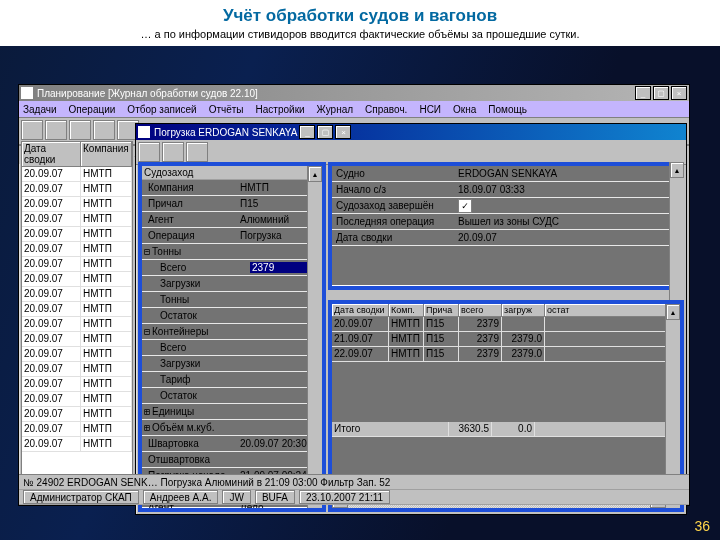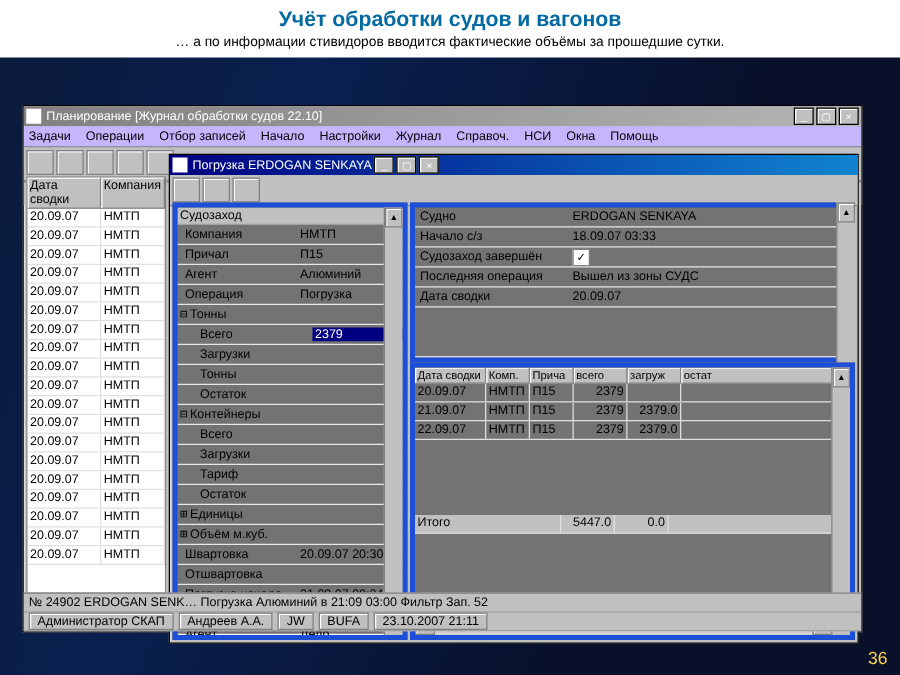--- a/index.html
+++ b/index.html
@@ -22,21 +22,21 @@
 .gridrows{overflow:hidden}
 .grow{display:flex;border-bottom:1px solid #e0e0e0;height:14px}
 .gc{border-right:1px solid #e0e0e0;padding:1px 2px;overflow:hidden;white-space:nowrap}
 .dialog{position:absolute;left:116px;top:-18px;right:2px;height:390px;background:#c0c0c0;border:1px solid #000;box-shadow:inset 1px 1px 0 #dfdfdf}
 .dtitle{height:16px;background:linear-gradient(90deg,#000080,#1084d0);color:#fff;display:flex;align-items:center;padding:0 2px}
 .dtitle .ico{width:12px;height:12px;background:#fff;margin-right:4px}
 .dbody{position:absolute;top:38px;bottom:2px;left:2px;right:2px;display:flex}
 .pane{background:#737373;border:4px solid #1d4ed8;box-shadow:inset -1px -1px 0 #fff}
 .pL{width:180px;margin-right:2px;overflow:hidden;position:relative}
 .pR{flex:1;display:flex;flex-direction:column}
-.pRt{height:120px;margin-bottom:0;overflow:hidden}
+.pRt{height:120px;margin-bottom:10px;overflow:hidden}
 .pRb{flex:1;overflow:hidden;position:relative}
 .fld{display:flex;border-bottom:1px solid #e8e8e8;height:15px;align-items:center}
 .fldL{width:90px;padding-left:10px;color:#000;overflow:hidden;white-space:nowrap}
 .fldV{flex:1;padding:0 2px;overflow:hidden;white-space:nowrap}
 .sel{background:#000080;color:#fff}
 .tree{padding-left:2px;color:#000}
 .treeExp{font-family:monospace;margin-right:2px}
 .subhdr{background:#c0c0c0;padding:1px 2px;font-weight:normal;border-bottom:1px solid #a0a0a0}
 .vscroll{position:absolute;right:0;top:0;bottom:0;width:14px;background:#c0c0c0;border-left:1px solid #808080}
 .vscroll .ar{height:14px;background:#c0c0c0;border:1px solid #808080;box-shadow:inset 1px 1px 0 #fff;display:flex;align-items:center;justify-content:center;font-size:7px}
@@ -66,21 +66,21 @@
       <span>Планирование   [Журнал обработки судов 22.10]</span>
       <div class="sp"></div>
       <div class="wbtn">_</div>
       <div class="wbtn">▢</div>
       <div class="wbtn">×</div>
     </div>
     <div class="menubar" id="menubar">
         <span>Задачи</span>
         <span>Операции</span>
         <span>Отбор записей</span>
-        <span>Начало</span>
+        <span>Отчёты</span>
         <span>Настройки</span>
         <span>Журнал</span>
         <span>Справоч.</span>
         <span>НСИ</span>
         <span>Окна</span>
         <span>Помощь</span>
       </div>
     <div class="toolbar">
       <div class="tbtn"></div>
       <div class="tbtn"></div>
@@ -347,21 +347,21 @@
                     <div class="gc" style="width:30px">НМТП</div>
                     <div class="gc" style="width:30px">П15</div>
                     <div class="gc" style="width:38px;text-align:right">2379</div>
                     <div class="gc" style="width:38px;text-align:right">2379.0</div>
                     <div class="gc" style="flex:1"></div>
                   </div>
                 </div>
               <div style="height:60px"></div>
               <div class="grow totrow">
                 <div class="gc" style="width:112px">Итого</div>
-                <div class="gc" style="width:38px;text-align:right">5447.0</div>
+                <div class="gc" style="width:38px;text-align:right">3630.5</div>
                 <div class="gc" style="width:38px;text-align:right">0.0</div>
               </div>
               <div class="hscroll">
                 <div class="ar">◄</div>
                   <div class="tr"></div>
                   <div class="ar">►</div>
               </div>
               <div class="vscroll">
                   <div class="ar">▲</div>
                 </div>

